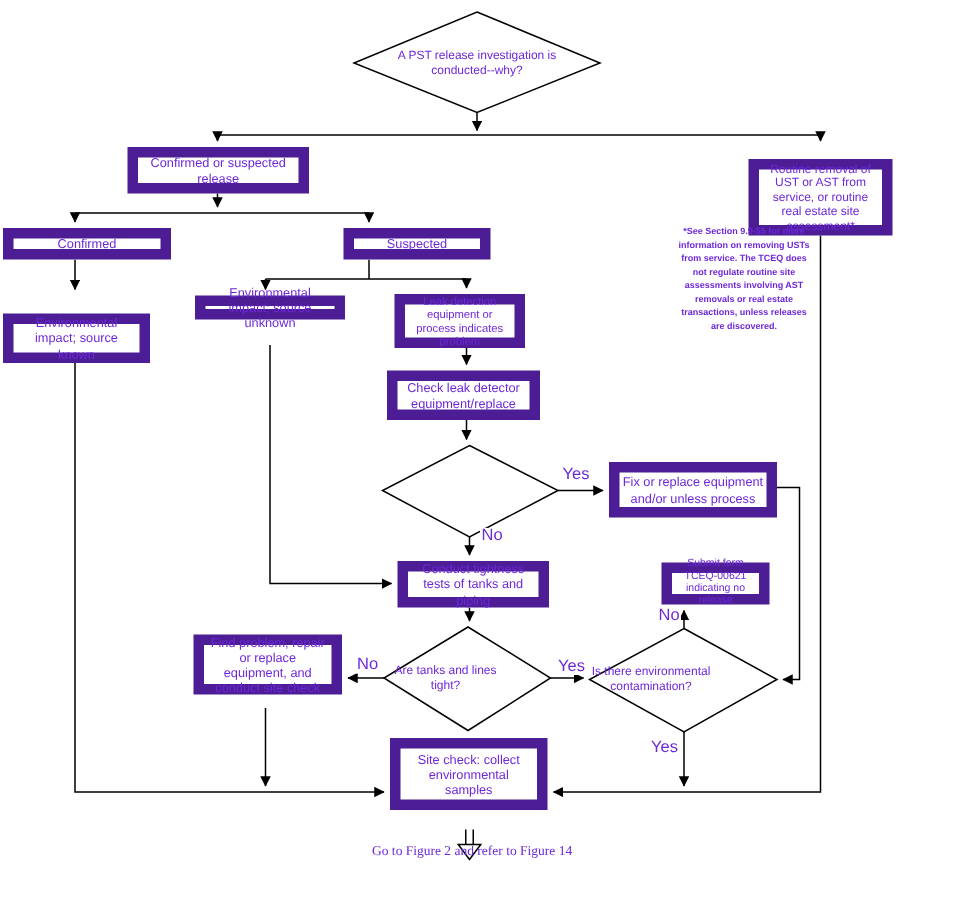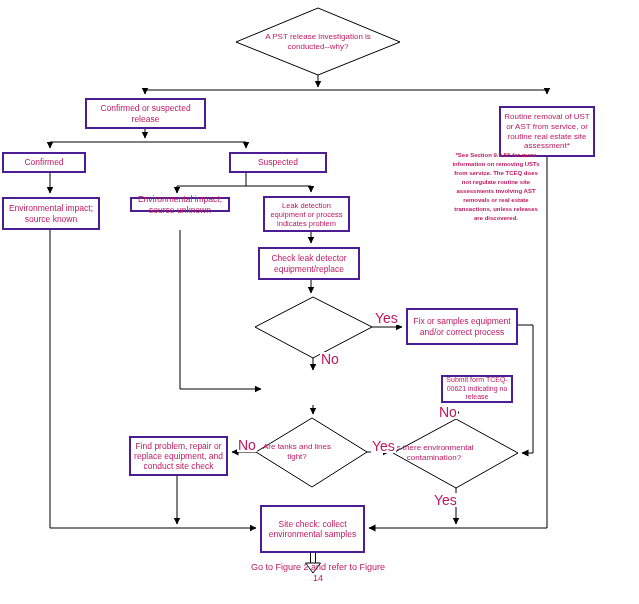--- a/index.html
+++ b/index.html
@@ -1,39 +1,39 @@
 <!DOCTYPE html>
 <html><head>
 <meta charset="utf-8">
 <style>
   html,body{margin:0;padding:0;background:#ffffff;}
   .stage{
     position:relative;width:639px;height:604px;background:#fff;
-    font-family:"Liberation Sans",sans-serif;color:#be185d;overflow:hidden;
+    font-family:"Liberation Sans",sans-serif;color:#6d28d9;overflow:hidden;
   }
   .lines{position:absolute;left:0;top:0;width:639px;height:604px;}
   .node{
-    position:absolute;box-sizing:border-box;border:2px solid #4c1d95;background:#fff;
+    position:absolute;box-sizing:border-box;border:7px solid #4c1d95;background:#fff;
     display:flex;align-items:center;justify-content:center;text-align:center;
     font-size:8.5px;line-height:1.2;padding:1px 2px;
   }
   .dtext{
     position:absolute;display:flex;align-items:center;justify-content:center;
     text-align:center;font-size:8px;line-height:1.2;background:transparent;
   }
   .elabel{
-    position:absolute;font-size:14px;background:#fff;padding:0 1px;line-height:1;
+    position:absolute;font-size:11px;background:#fff;padding:0 1px;line-height:1;
   }
   .footnote{
     position:absolute;left:452px;top:151px;width:88px;
     font-size:6px;line-height:1.5;text-align:center;font-weight:bold;
   }
   .gonote{
     position:absolute;left:248px;top:562px;width:140px;
-    text-align:center;font-size:9px;line-height:1.25;
+    text-align:left;font-size:9px;line-height:1.25;font-family:Liberation Serif, serif;
   }
   .small-node{font-size:7px;}
 </style>
 </head>
 <body>
 
 <div class="stage">
 
   <svg class="lines" width="639" height="604" viewBox="0 0 639 604">
     <defs>
@@ -96,30 +96,31 @@
       <polygon points="305.5,563 320.5,563 313,573"></polygon>
     </g>
   </svg>
 
   <div class="dtext" style="left:253px;top:26px;width:130px;height:32px;">A PST release investigation is conducted--why?</div>
   <div class="dtext" style="left:257px;top:436px;width:80px;height:32px;">Are tanks and lines tight?</div>
   <div class="dtext" style="left:379px;top:440px;width:110px;height:26px;">Is there environmental contamination?</div>
 
   <div class="node" style="left:85px;top:98px;width:121px;height:31px;">Confirmed or suspected release</div>
   <div class="node" style="left:499px;top:106px;width:96px;height:51px;font-size:8px;">Routine removal of UST or AST from service, or routine real estate site assessment*</div>
-  <div class="node" style="left:2px;top:152px;width:84px;height:21px;">Confirmed</div>
+  <div class="node" style="left:2px;top:152px;width:112px;height:21px;">Confirmed</div>
   <div class="node" style="left:197px;top:152px;width:98px;height:21px;margin-left:32px;">Suspected</div>
-  <div class="node" style="left:2px;top:197px;width:98px;height:33px;">Environmental impact; source known</div>
+  <div class="node" style="left:2px;top:209px;width:98px;height:33px;">Environmental impact; source known</div>
   <div class="node" style="left:130px;top:197px;width:100px;height:15px;">Environmental impact; source unknown</div>
   <div class="node" style="left:263px;top:196px;width:87px;height:36px;font-size:7.5px;">Leak detection equipment or process indicates problem</div>
   <div class="node" style="left:258px;top:247px;width:102px;height:33px;">Check leak detector equipment/replace</div>
-  <div class="node" style="left:406px;top:308px;width:112px;height:37px;">Fix or samples equipment and/or correct process</div>
+  <div class="node" style="left:406px;top:308px;width:112px;height:37px;">Fix or replace equipment and/or unless process</div>
+  <div class="node" style="left:265px;top:374px;width:101px;height:31px;">Conduct tightness tests of tanks and piping</div>
   <div class="node small-node" style="left:441px;top:375px;width:72px;height:28px;">Submit form TCEQ-00621 indicating no release</div>
-  <div class="node" style="left:129px;top:436px;width:99px;height:40px;">Find problem, repair or replace equipment, and conduct site check</div>
-  <div class="node" style="left:260px;top:505px;width:105px;height:48px;">Site check:  collect environmental samples</div>
+  <div class="node" style="left:129px;top:423px;width:99px;height:40px;">Find problem, repair or replace equipment, and conduct site check</div>
+  <div class="node" style="left:260px;top:492px;width:105px;height:48px;">Site check:  collect environmental samples</div>
 
   <div class="elabel" style="left:374px;top:311px;">Yes</div>
   <div class="elabel" style="left:320px;top:352px;">No</div>
   <div class="elabel" style="left:237px;top:438px;">No</div>
   <div class="elabel" style="left:371px;top:439px;">Yes</div>
   <div class="elabel" style="left:438px;top:405px;">No</div>
   <div class="elabel" style="left:433px;top:493px;">Yes</div>
 
   <div class="footnote">*See Section 9.9-55 for more information on removing USTs from service. The TCEQ does not regulate routine site assessments involving AST removals or real estate transactions, unless releases are discovered.</div>
   <div class="gonote">Go to Figure 2 and refer to Figure 14</div>

